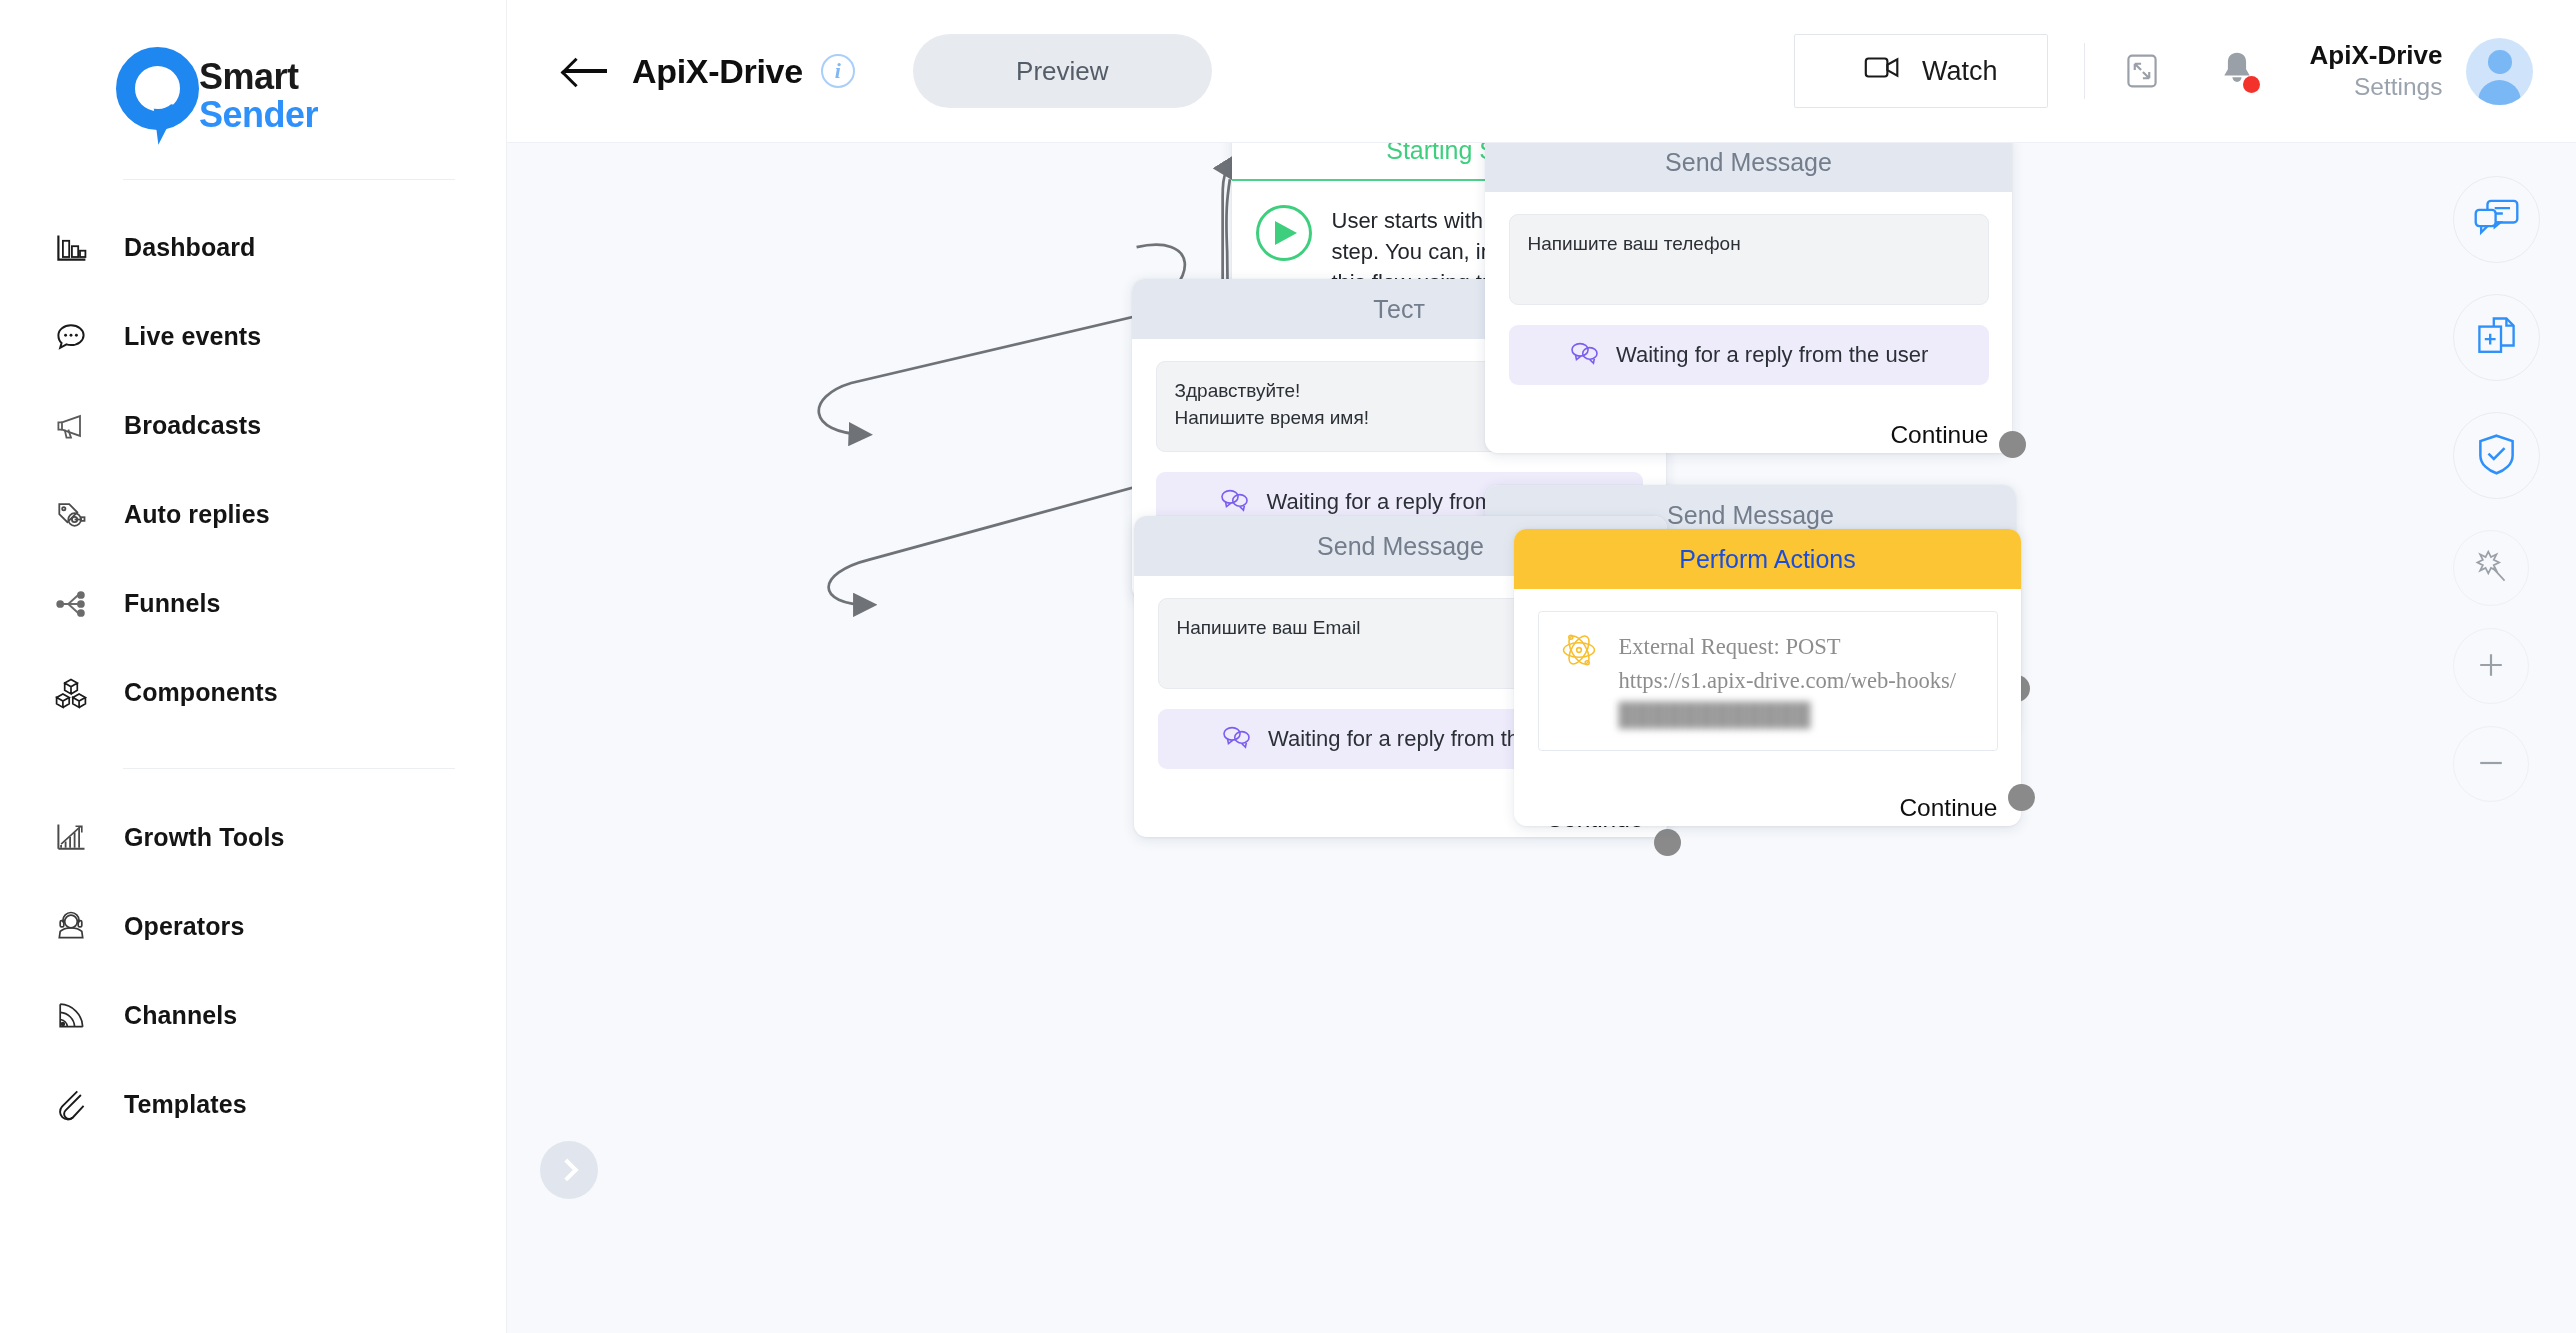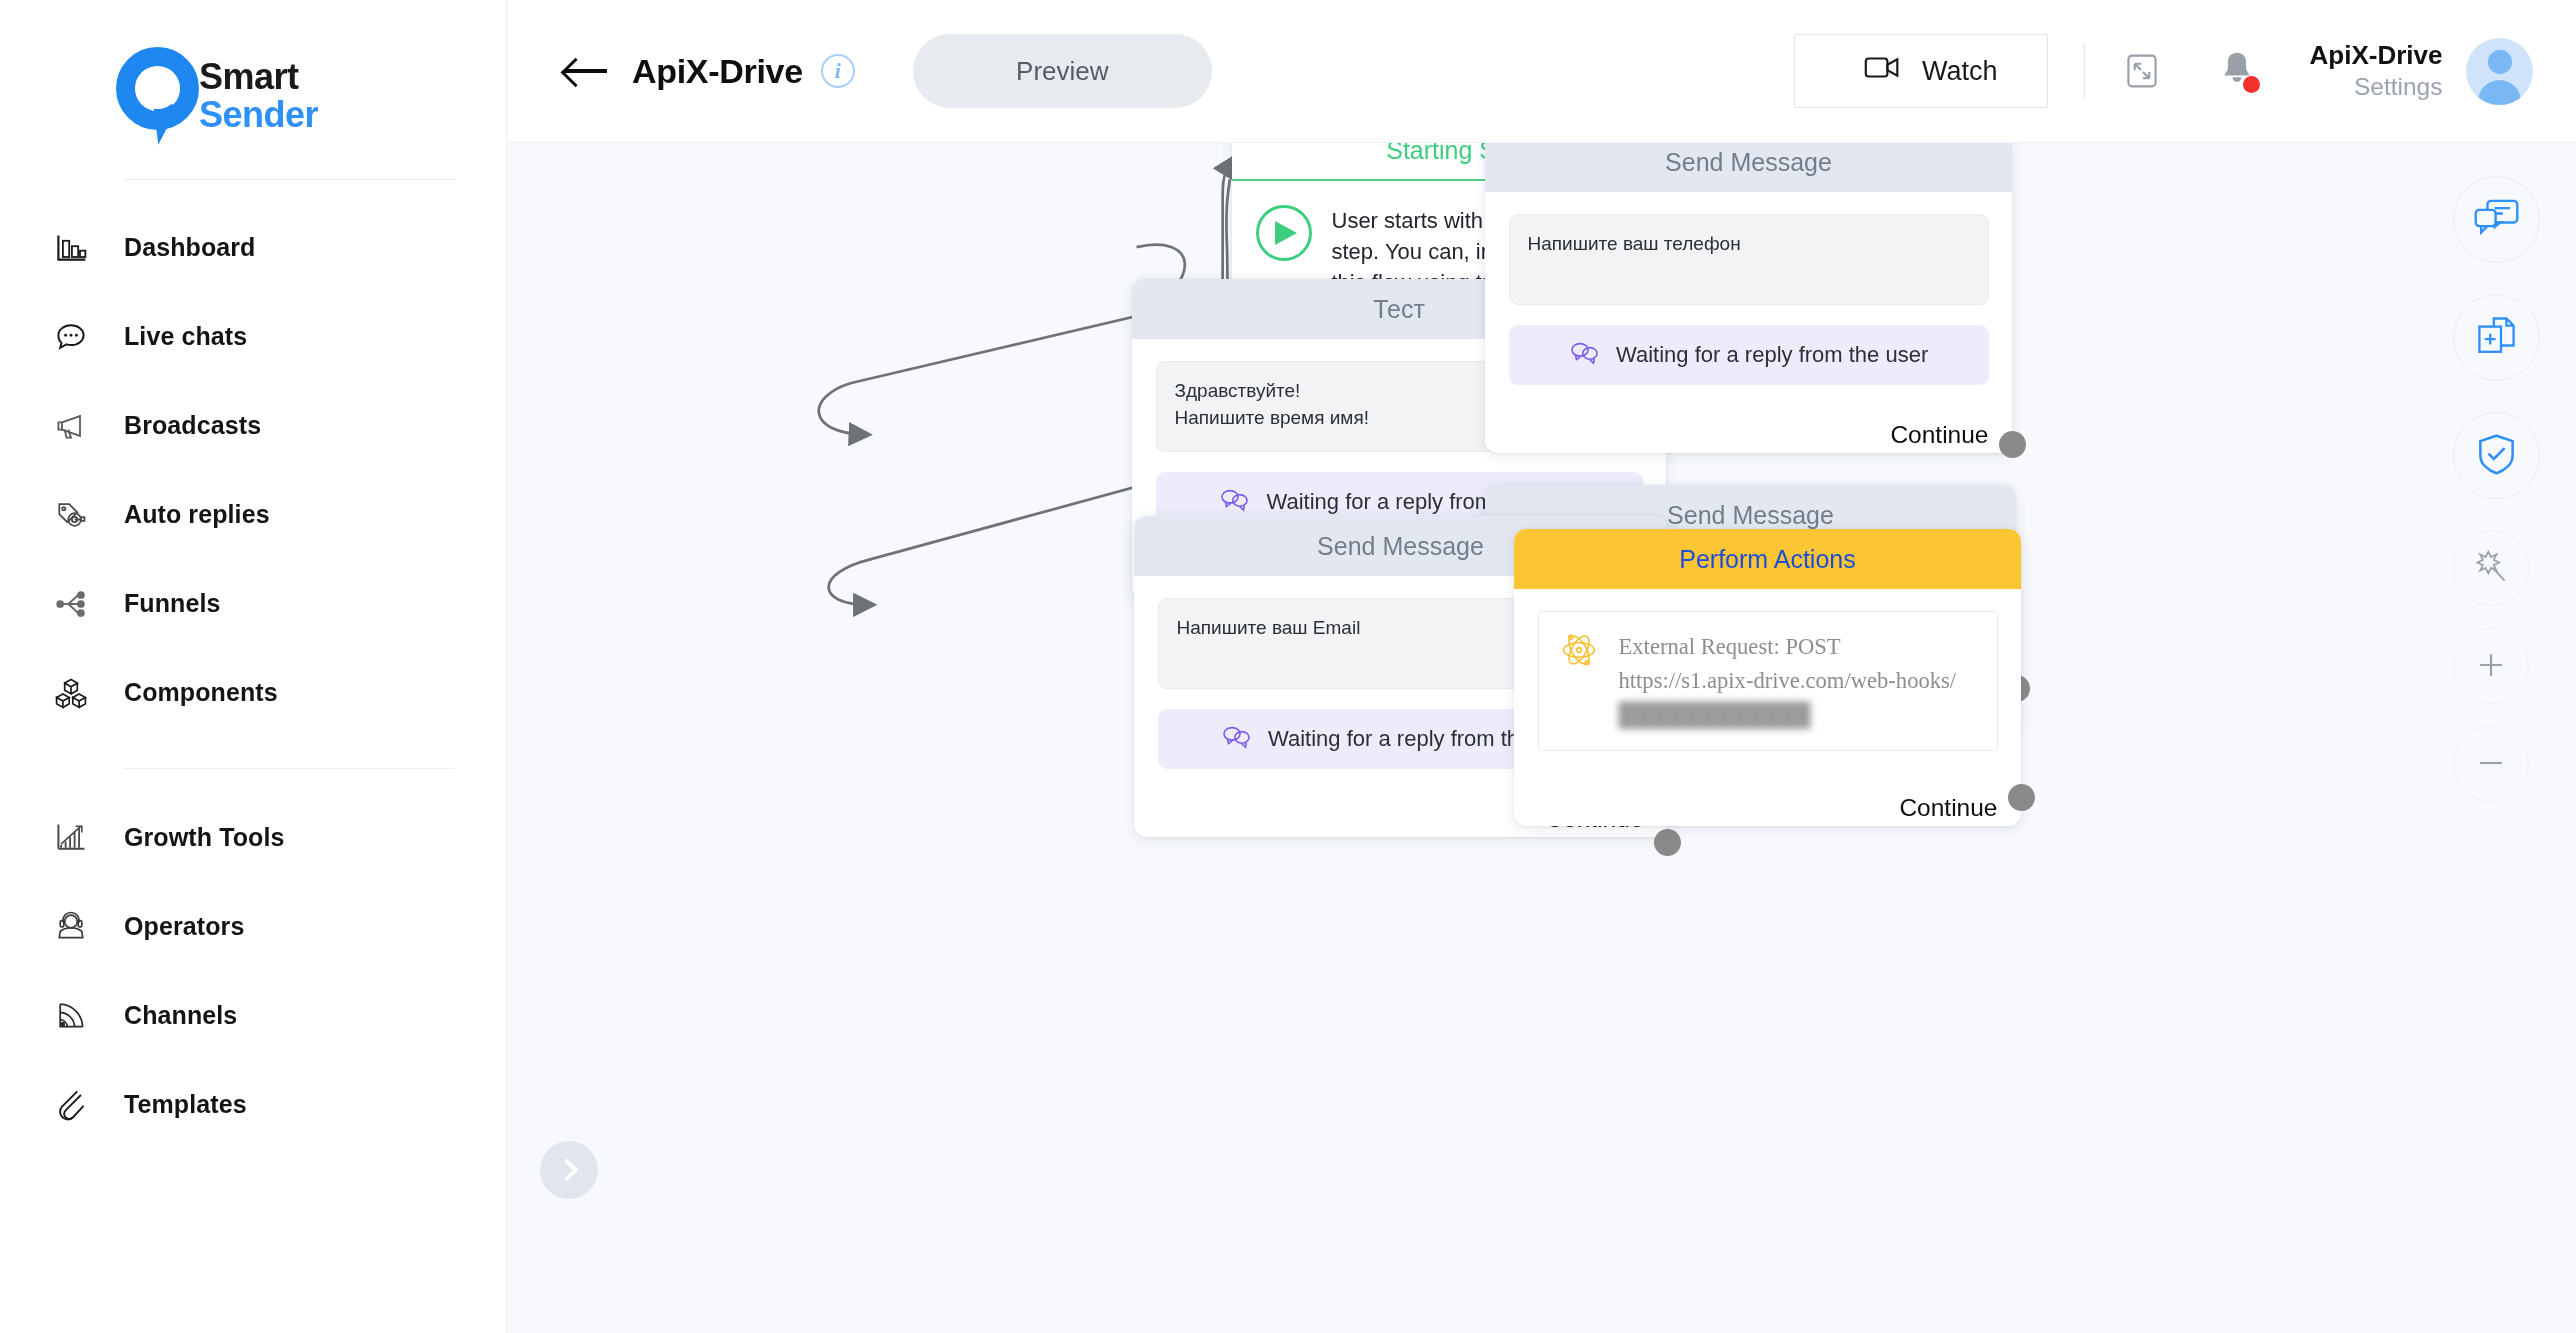--- a/index.html
+++ b/index.html
@@ -246,21 +246,21 @@
 
       <div class="nav-item">
         <span class="nav-icon">
           <svg width="36" height="36" viewBox="0 0 40 40" fill="none" stroke="#1a1a1a" stroke-width="2.2">
             <path d="M20 7c8 0 14 5 14 11s-6 11-14 11c-1.8 0-3.5-.3-5-.8L8 32l1.5-5.3C7.3 24.7 6 21.5 6 18 6 12 12 7 20 7z"></path>
             <circle cx="14" cy="18" r="1.6" fill="#1a1a1a" stroke="none"></circle>
             <circle cx="20" cy="18" r="1.6" fill="#1a1a1a" stroke="none"></circle>
             <circle cx="26" cy="18" r="1.6" fill="#1a1a1a" stroke="none"></circle>
           </svg>
         </span>
-        <span class="nav-label">Live chats</span>
+        <span class="nav-label">Live events</span>
       </div>
 
       <div class="nav-item">
         <span class="nav-icon">
           <svg width="36" height="36" viewBox="0 0 40 40" fill="none" stroke="#5a5a5a" stroke-width="2">
             <path d="M10 16 L30 9 V31 L10 24 Z"></path>
             <path d="M10 16 H6 v8 h4"></path>
             <path d="M13 24 l2 9 h5 l-3-9"></path>
           </svg>
         </span>

